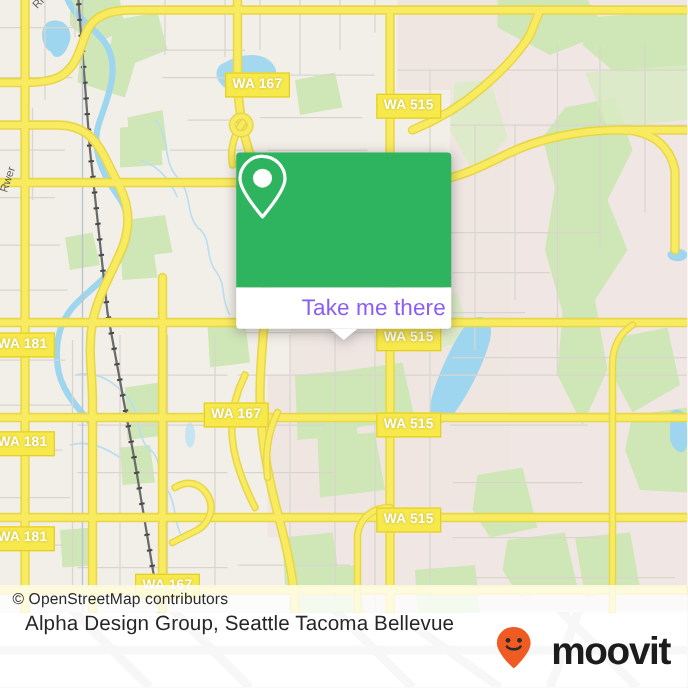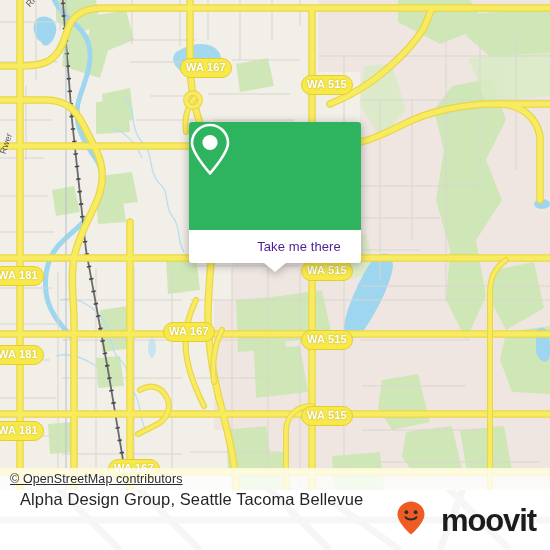--- a/index.html
+++ b/index.html
@@ -16,21 +16,21 @@
     background:#f2efe9;
     overflow:hidden;
   }
   .map svg{position:absolute;left:0;top:0;}
 
   
   .shield{
     position:absolute;
     background:#f7e84b;
     border:1.6px solid #e3cf2b;
-    border-radius:10px;
+    border-radius:0;
     color:#ffffff;
     font-size:11px;
     font-weight:bold;
     letter-spacing:.2px;
     line-height:15px;
     height:15px;
     padding:1px 5px 2px 5px;
     text-align:center;
     white-space:nowrap;
     text-shadow:0 0 2px rgba(120,105,10,.45);
@@ -60,42 +60,42 @@
     display:flex;align-items:center;justify-content:center;
   }
   .popup-foot{
     background:#ffffff;
     height:33px;
     border-radius:0 0 3px 3px;
     display:flex;align-items:center;justify-content:center;
     position:relative;
   }
   .popup-foot-label{
-    color:#4c1d95;
-    font-size:13px;
+    color:#8b5cf6;
+    font-size:18px;
     letter-spacing:.1px;
     margin-left:48px;
   }
   .popup-tail{
     position:absolute;
     left:50%;bottom:-9px;margin-left:-11px;
     width:0;height:0;
     border-left:11px solid transparent;
     border-right:11px solid transparent;
     border-top:9px solid #ffffff;
   }
 
   
   .attrib{
     position:absolute;left:0;top:468px;width:550px;height:22px;
     background:rgba(255,255,255,.78);
     display:flex;align-items:center;
   }
   .attrib-text{
-    color:#2b2b2b;font-size:12.5px;padding-left:10px;letter-spacing:.1px;text-decoration:underline;
+    color:#2b2b2b;font-size:12.5px;padding-left:10px;letter-spacing:.1px;
   }
 
   
   .bottombar{
     position:absolute;left:0;top:490px;width:550px;height:60px;
     background:#ffffff;overflow:hidden;
   }
   .bottombar-wm{position:absolute;left:0;top:-490px;opacity:.055;}
   .bottom-title{
     position:absolute;left:20px;top:0;height:60px;

